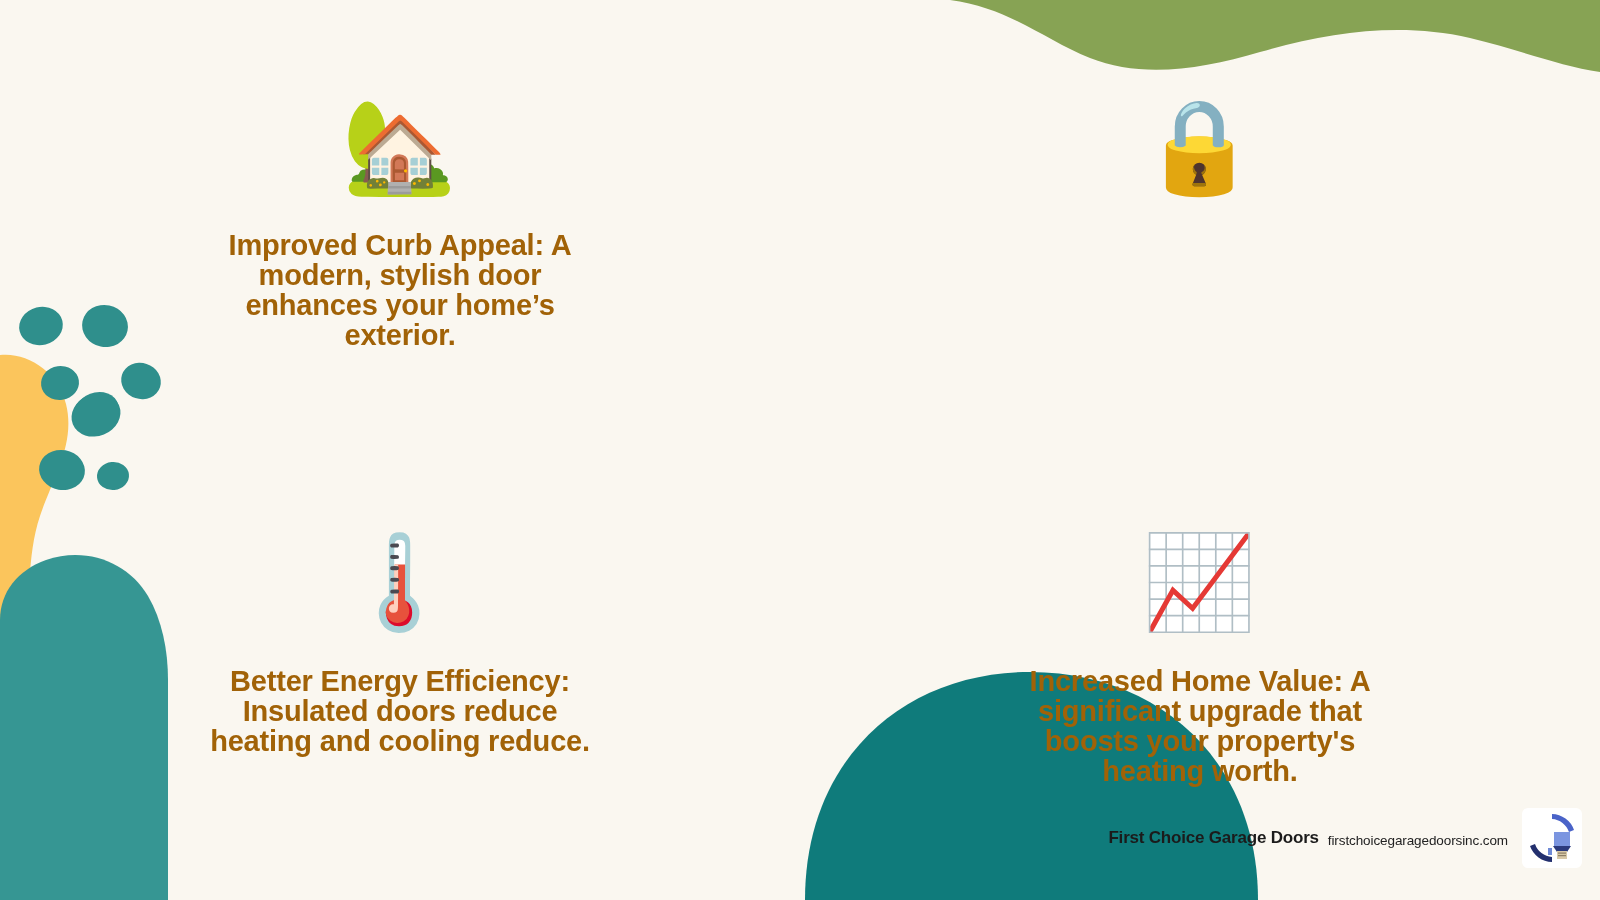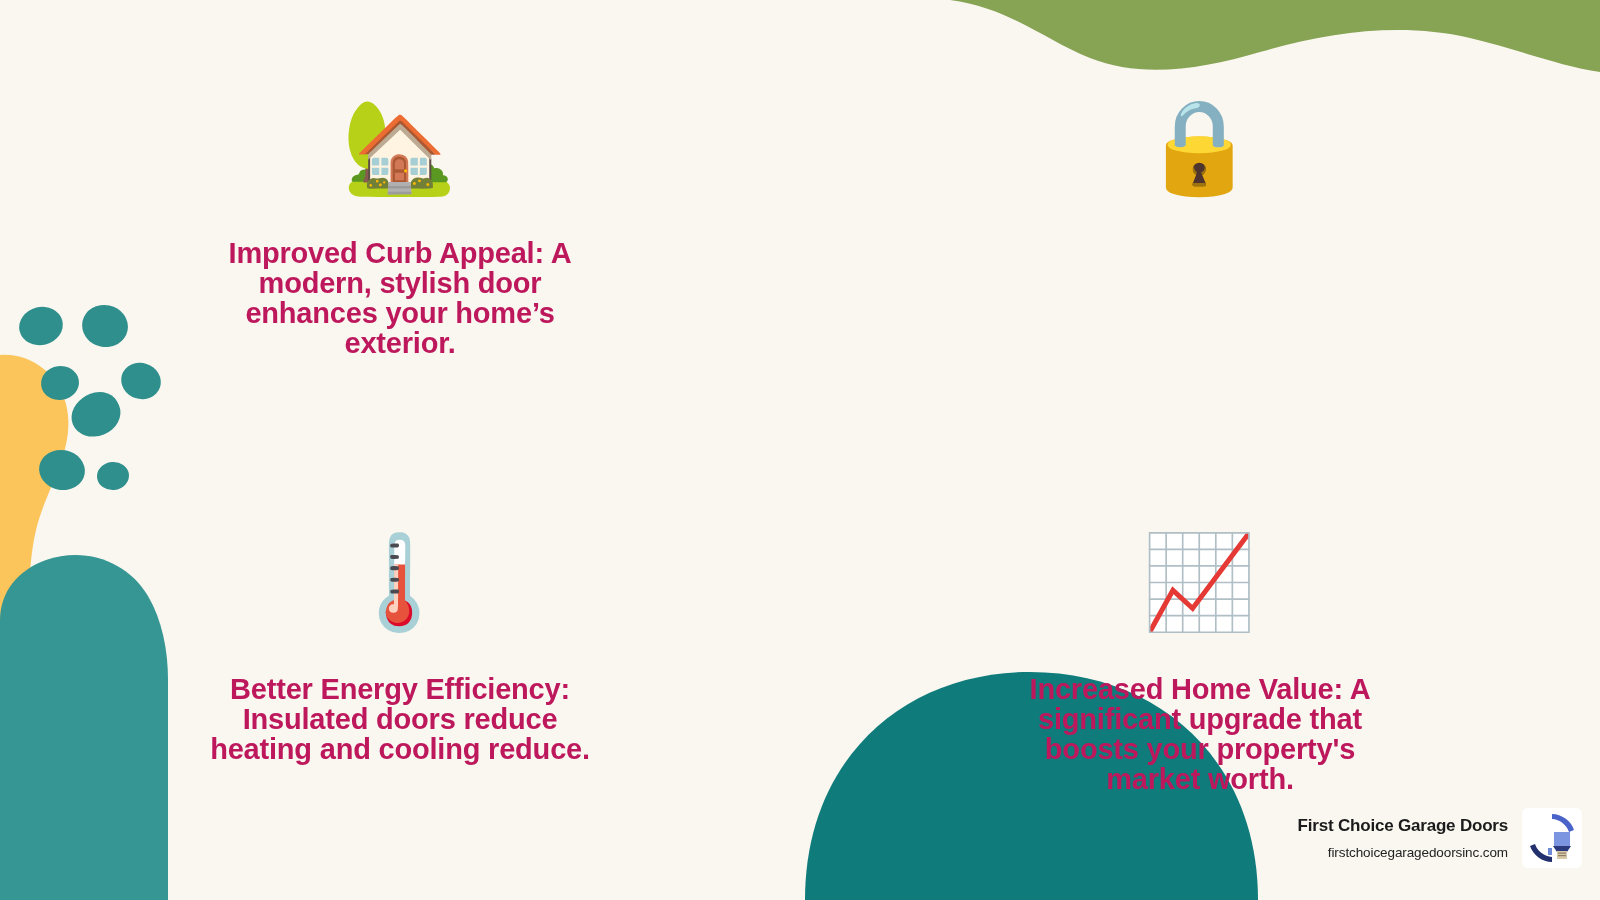--- a/index.html
+++ b/index.html
@@ -28,39 +28,39 @@
   .cell-3{padding-top:78px;}
   .cell-4{padding-top:78px;}
 
   .icon{
     font-size:92px;line-height:1;
     height:108px;
     display:flex;align-items:center;justify-content:center;
     user-select:none;
   }
   .card-text{
-    margin-top:38px;
+    margin-top:30px;
     width:400px;
     text-align:center;
-    color:#be185d;
+    color:#a16207;
     font-weight:bold;
     font-size:29px;
     line-height:1.04;
     letter-spacing:-0.2px;
   }
   .cell-2 .card-text{width:430px;}
   .cell-4 .card-text{width:400px;}
 
   
   .brand{
     position:absolute;right:18px;bottom:32px;
     display:flex;align-items:center;gap:14px;
     z-index:20;
   }
-  .brand-text{display:flex;flex-direction:column;align-items:flex-end;gap:9px;}
+  .brand-text{display:flex;flex-direction:row;align-items:flex-end;gap:9px;}
   .brand-name{
     font-size:17px;font-weight:bold;color:#1b1b1b;letter-spacing:-0.2px;
   }
   .brand-url{
     font-size:13.5px;color:#222;letter-spacing:-0.1px;
   }
   .brand-logo{
     width:60px;height:60px;background:#ffffff;border-radius:6px;
     display:flex;align-items:center;justify-content:center;
     flex:0 0 auto;
@@ -104,21 +104,21 @@
       <div class="icon">🔒</div>
     </div>
 
     <div class="cell cell-3">
       <div class="icon">🌡️</div>
       <div class="card-text">Better Energy Efficiency: Insulated doors reduce heating and cooling reduce.</div>
     </div>
 
     <div class="cell cell-4">
       <div class="icon">📈</div>
-      <div class="card-text">Increased Home Value: A significant upgrade that boosts your property's market worth.</div>
+      <div class="card-text">Increased Home Value: A significant upgrade that boosts your property's heating worth.</div>
     </div>
 
   </div>
 
   <div class="brand">
     <div class="brand-text">
       <div class="brand-name">First Choice Garage Doors</div>
       <div class="brand-url">firstchoicegaragedoorsinc.com</div>
     </div>
     <div class="brand-logo">

